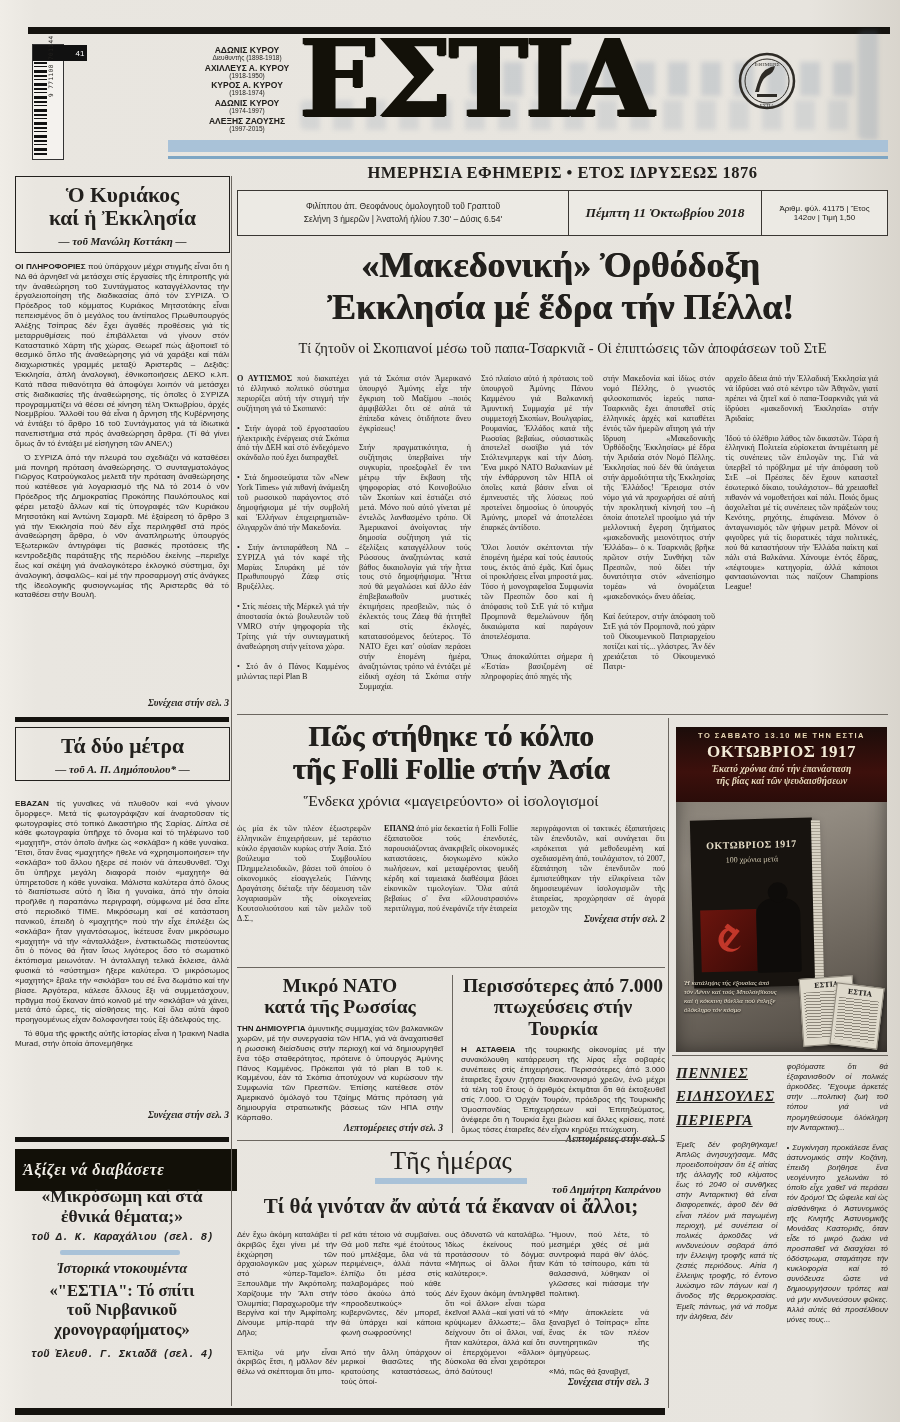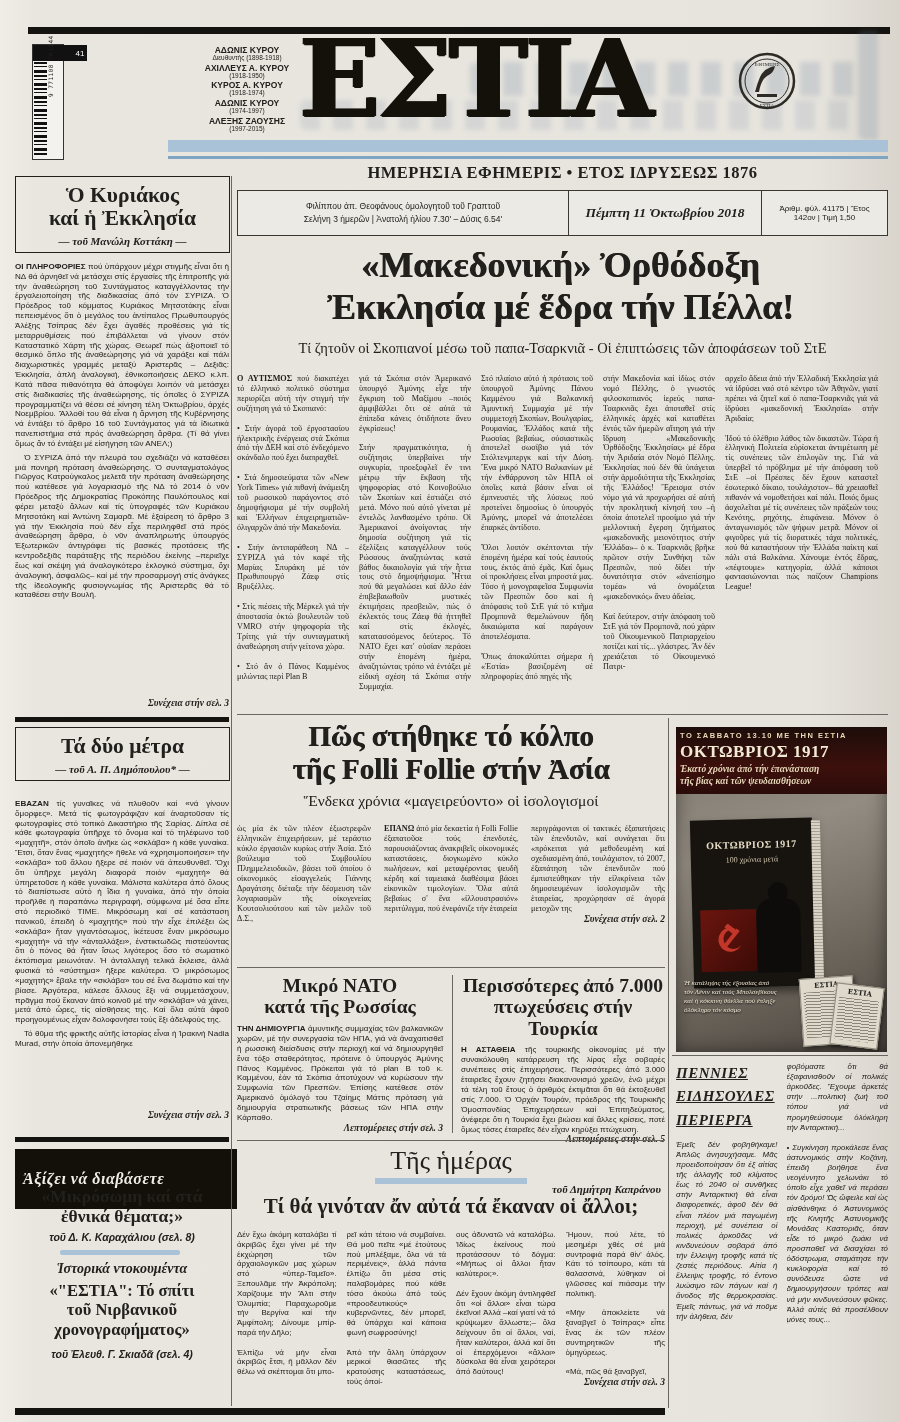--- a/index.html
+++ b/index.html
@@ -48,28 +48,28 @@
   #kottakis-box{left:15px;top:176px;width:205px;}
   #kottakis-body{left:15px;top:262px;width:214px;height:434px;}
   #kottakis-more{left:15px;top:698px;width:214px;}
   #lrule1{left:15px;top:717px;width:214px;height:5px;}
   #dimop-box{left:15px;top:727px;width:205px;}
   #dimop-body{left:15px;top:799px;width:214px;height:308px;}
   #dimop-more{left:15px;top:1110px;width:214px;}
   #lrule2{left:15px;top:1137px;width:214px;height:5px;}
   #worth-banner{left:15px;top:1149px;width:206px;background:#121008;color:#f2efe8;
     font-family:"Liberation Serif",serif;font-style:italic;font-weight:bold;font-size:16px;
-    padding:21px 8px;letter-spacing:.5px;}
+    padding:12px 8px;letter-spacing:.5px;}
   #worth-t1{left:15px;top:1186px;width:214px;text-align:center;font-weight:bold;font-size:17.5px;line-height:1.15;}
   #worth-b1{left:15px;top:1231px;width:214px;text-align:center;}
   #worth-blue{left:60px;top:1250px;width:120px;height:5px;background:#a9c2d8;border-radius:2px;}
   #worth-kick{left:15px;top:1261px;width:214px;text-align:center;font-weight:bold;font-style:italic;font-size:14px;}
   #worth-t2{left:15px;top:1281px;width:214px;text-align:center;font-weight:bold;font-size:16.5px;line-height:1.18;}
   #worth-b2{left:15px;top:1348px;width:214px;text-align:center;}
-  .worth-by{font-family:Liberation Sans, sans-serif;font-weight:bold;font-style:italic;font-size:10.5px;}
+  .worth-by{font-family:Liberation Mono, monospace;font-weight:bold;font-style:italic;font-size:10.5px;}
   #vrule-left{left:231px;top:176px;width:1px;height:1230px;}
   
   #headline{left:235px;top:244px;width:651px;text-align:center;font-weight:bold;font-size:36px;line-height:1.17;
     text-shadow:.6px 0 0 #22201d;}
   #subhead{left:237px;top:340px;width:651px;text-align:center;font-size:14.5px;}
   #main-cols{left:237px;top:374px;width:651px;height:338px;display:flex;gap:10px;}
   .mcol{font-family:"Liberation Serif",serif;font-size:8.2px;line-height:1.21;text-align:justify;overflow:hidden;}
   .mcol b{font-size:8.2px;}
   .w112{width:112px;}.w153{width:153px;}
   #mrule{left:237px;top:714px;width:651px;height:1px;}
@@ -85,29 +85,29 @@
   #nato{left:237px;top:975px;width:206px;}
   #vrule-mid{left:452px;top:975px;width:1px;height:158px;}
   #turkey{left:461px;top:975px;width:204px;}
   .newsbody{font-size:8px;line-height:1.24;text-align:justify;margin-top:6px;}
   
   #trule{left:237px;top:1140px;width:428px;height:1px;}
   #tis-title{left:237px;top:1146px;width:428px;text-align:center;font-size:26px;font-family:"Liberation Serif",serif;}
   #tis-blue{left:375px;top:1178px;width:152px;height:6px;background:#a9c2d8;}
   #tis-byline{left:237px;top:1178px;width:424px;text-align:right;}
   #tis-head{left:237px;top:1194px;width:428px;text-align:center;font-weight:bold;font-size:21px;font-family:"Liberation Serif",serif;}
-  #tis-cols{left:237px;top:1230px;width:428px;height:174px;display:flex;gap:10px;}
+  #tis-cols{left:237px;top:1230px;width:428px;height:174px;display:flex;gap:4px;}
   .tcol{width:100px;font-size:7.9px;line-height:1.24;text-align:justify;overflow:hidden;}
   #bottom-rule{left:15px;top:1408px;width:650px;height:7px;}
   #vrule-right{left:668px;top:718px;width:1px;height:690px;}
   
   #adbox{left:676px;top:727px;width:211px;height:325px;overflow:hidden;
     background:linear-gradient(160deg,#7d766c 0,#938c82 35%,#6d665d 70%,#4c463f 100%);
     box-shadow:inset 0 0 18px rgba(0,0,0,.45);}
-  #ad-top{background:linear-gradient(180deg,#1c0d0a,#3d100c 60%,#2a0c09);padding:4px 4px 6px;}
+  #ad-top{background:linear-gradient(180deg,#1c0d0a,#3d100c 60%,#2a0c09);padding:4px 4px 14px;text-align:center;}
   #ad-banner{font-size:7.5px;letter-spacing:1.5px;color:#e8d8b4;font-weight:bold;}
   #ad-title{font-family:"Liberation Serif",serif;font-weight:bold;font-size:17px;color:#f3ead6;margin-top:2px;
     letter-spacing:.5px;}
   #ad-sub{font-family:"Liberation Serif",serif;font-style:italic;font-weight:bold;font-size:9.5px;color:#e9dcbd;
     line-height:1.25;margin-top:2px;}
   #book{position:absolute;left:16px;top:92px;width:122px;height:168px;transform:rotate(-1.5deg);
     background:#17130f;box-shadow:4px 5px 8px rgba(0,0,0,.5);}
   #book-pages{position:absolute;right:-8px;top:3px;width:9px;height:164px;
     background:repeating-linear-gradient(180deg,#d8d2c4 0 2px,#a9a294 2px 3px);transform:skewY(2deg);}
   #book-title{position:absolute;left:0;top:20px;width:100%;text-align:center;color:#e5dcc6;

